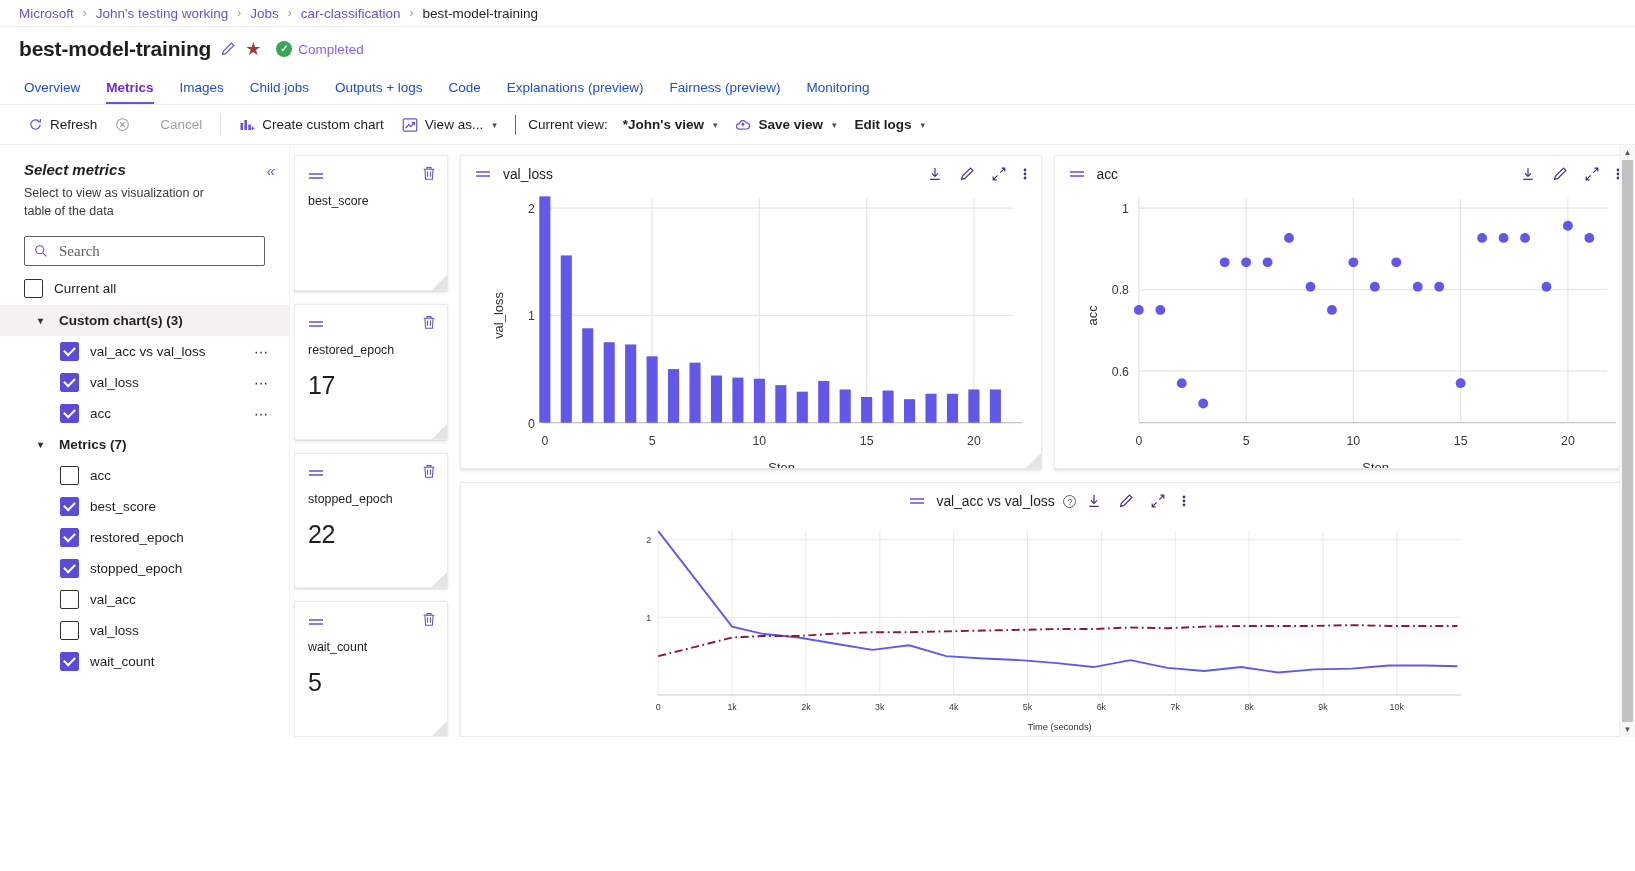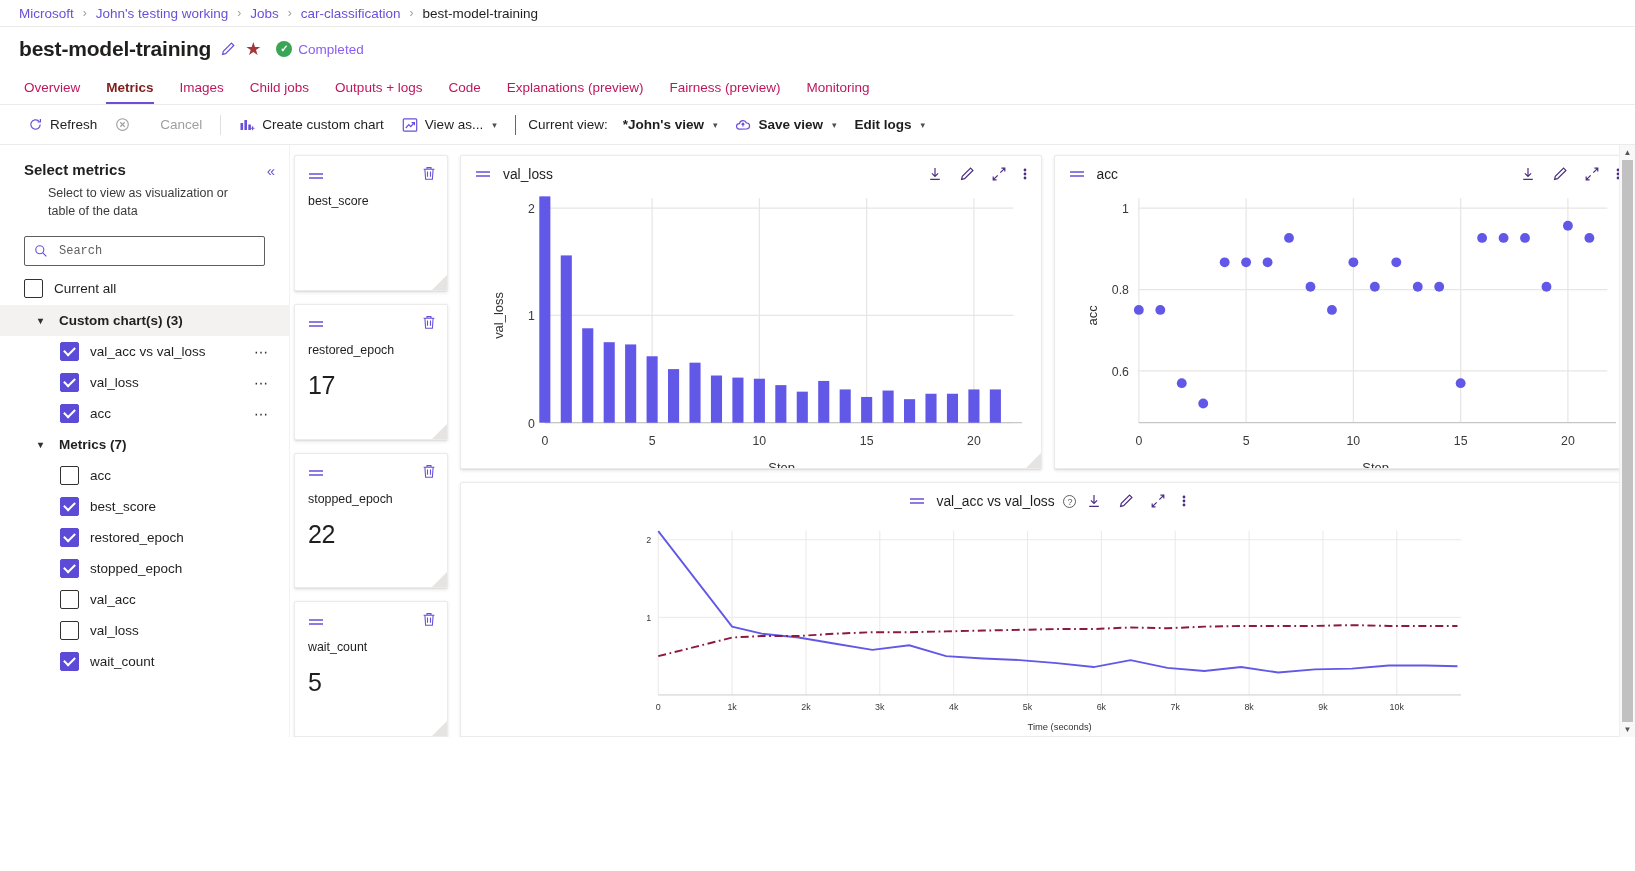--- a/index.html
+++ b/index.html
@@ -43,25 +43,25 @@
     color: #fff; font-size: 10px; font-weight: bold; line-height: 1;
   }
   .status-text { font-size: 13.5px; color: #8b5cf6; }
 
   
   .tabs {
     height: 34px; display: flex; align-items: flex-end; gap: 0;
     padding-left: 19px; border-bottom: 1px solid #edebe9; flex: 0 0 auto;
   }
   .tab {
-    font-size: 13.5px; color: #be185d; padding: 0 13px 9px 13px;
+    font-size: 13.5px; color: #1d4ed8; padding: 0 13px 9px 13px;
     cursor: pointer; position: relative; white-space: nowrap;
   }
   .tab:first-child { padding-left: 5px; }
-  .tab.active { font-weight: 700; color: #7f1d1d; margin-top: 44px; }
+  .tab.active { font-weight: 700; color: #6d28d9; margin-top: 44px; }
   .tab.active::after {
     content: ""; position: absolute; left: 13px; right: 13px; bottom: 0;
     height: 2px; background: #6b4fd8;
   }
   .tab:first-child.active::after { left: 5px; }
 
   
   .cmdbar {
     height: 40px; display: flex; align-items: center;
     padding-left: 19px; gap: 0; border-bottom: 1px solid #edebe9;
@@ -81,34 +81,34 @@
 
   
   .body { flex: 1 1 auto; display: flex; min-height: 0; position: relative; background:#fff; }
 
   
   .sidebar {
     width: 290px; flex: 0 0 290px; padding: 16px 0 0 0;
     border-right: 1px solid #f3f2f1; background: #fff;
     overflow: hidden;
   }
-  .sb-head { display: flex; align-items: flex-end; padding: 0 16px 0 24px; }
+  .sb-head { display: flex; align-items: flex-end; padding: 0 16px 0 24px; font-style: italic; }
   .sb-title { font-size: 15px; font-weight: 700; color: #201f1e; flex: 1; }
   .collapse-ico { color: #6b4fd8; font-size: 15px; cursor: pointer; line-height: 1; letter-spacing:-2px;}
-  .sb-sub { padding: 6px 24px 0 24px; font-size: 12.5px; color: #3b3a39; line-height: 1.45; max-width: 252px; margin-left: 24px; }
+  .sb-sub { padding: 6px 24px 0 24px; font-size: 12.5px; color: #3b3a39; line-height: 1.45; max-width: 252px; }
   .search-wrap { padding: 16px 24px 0 24px; }
   .search-box {
     display: flex; align-items: center; gap: 9px;
     border: 1px solid #605e5c; border-radius: 2px; height: 30px; padding: 0 9px;
     background: #fff;
   }
   .search-box svg { flex: 0 0 auto; }
   .search-input {
-    border: none; outline: none; font-size: 12px; color: #201f1e;
-    width: 100%; background: transparent; font-family: Liberation Mono, monospace;
+    border: none; outline: none; font-size: 15px; color: #201f1e;
+    width: 100%; background: transparent; font-family: Liberation Serif, serif;
   }
   .search-input::placeholder { color: #605e5c; }
 
   .sel-all { display: flex; align-items: center; gap: 11px; padding: 13px 24px 7px 24px; }
   .cb {
     width: 19px; height: 19px; border: 1.5px solid #323130; border-radius: 2px;
     background: #fff; flex: 0 0 auto; cursor: pointer;
     display: flex; align-items: center; justify-content: center;
   }
   .cb.checked { background: #5b4bd6; border-color: #5b4bd6; }

